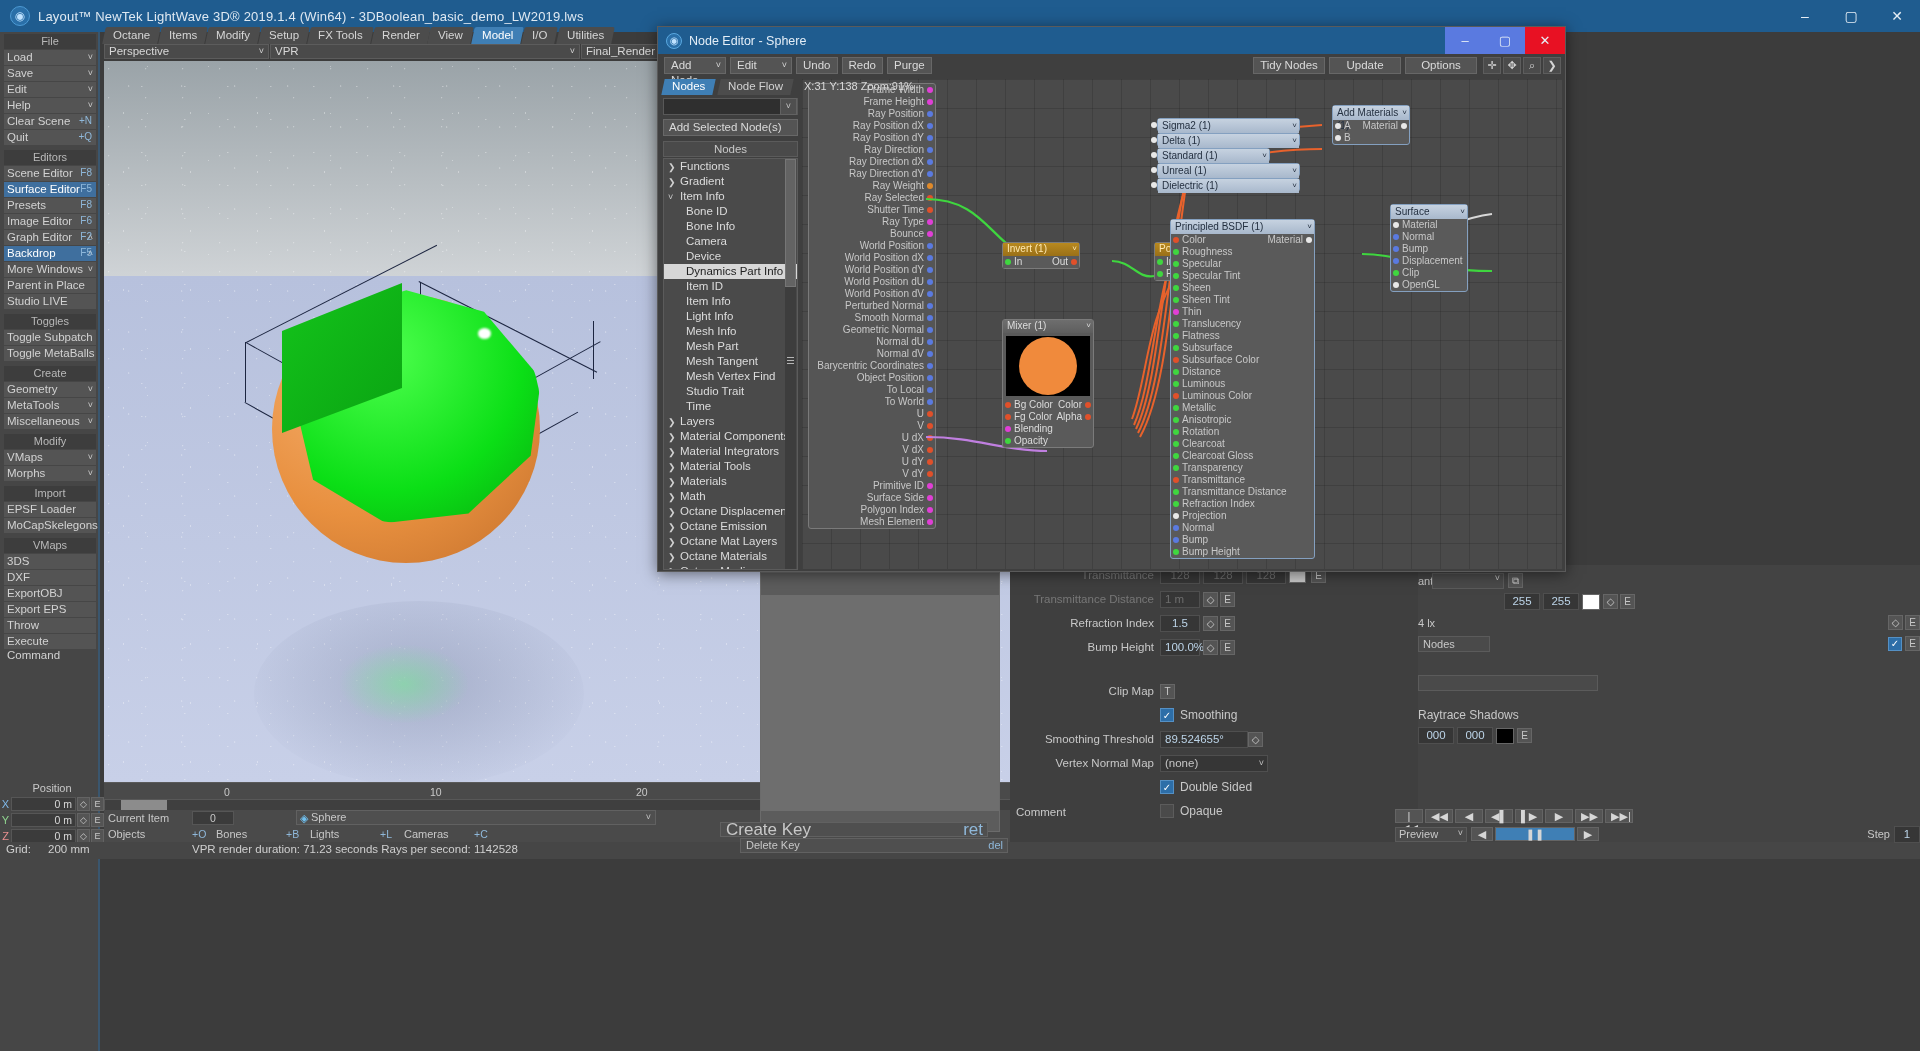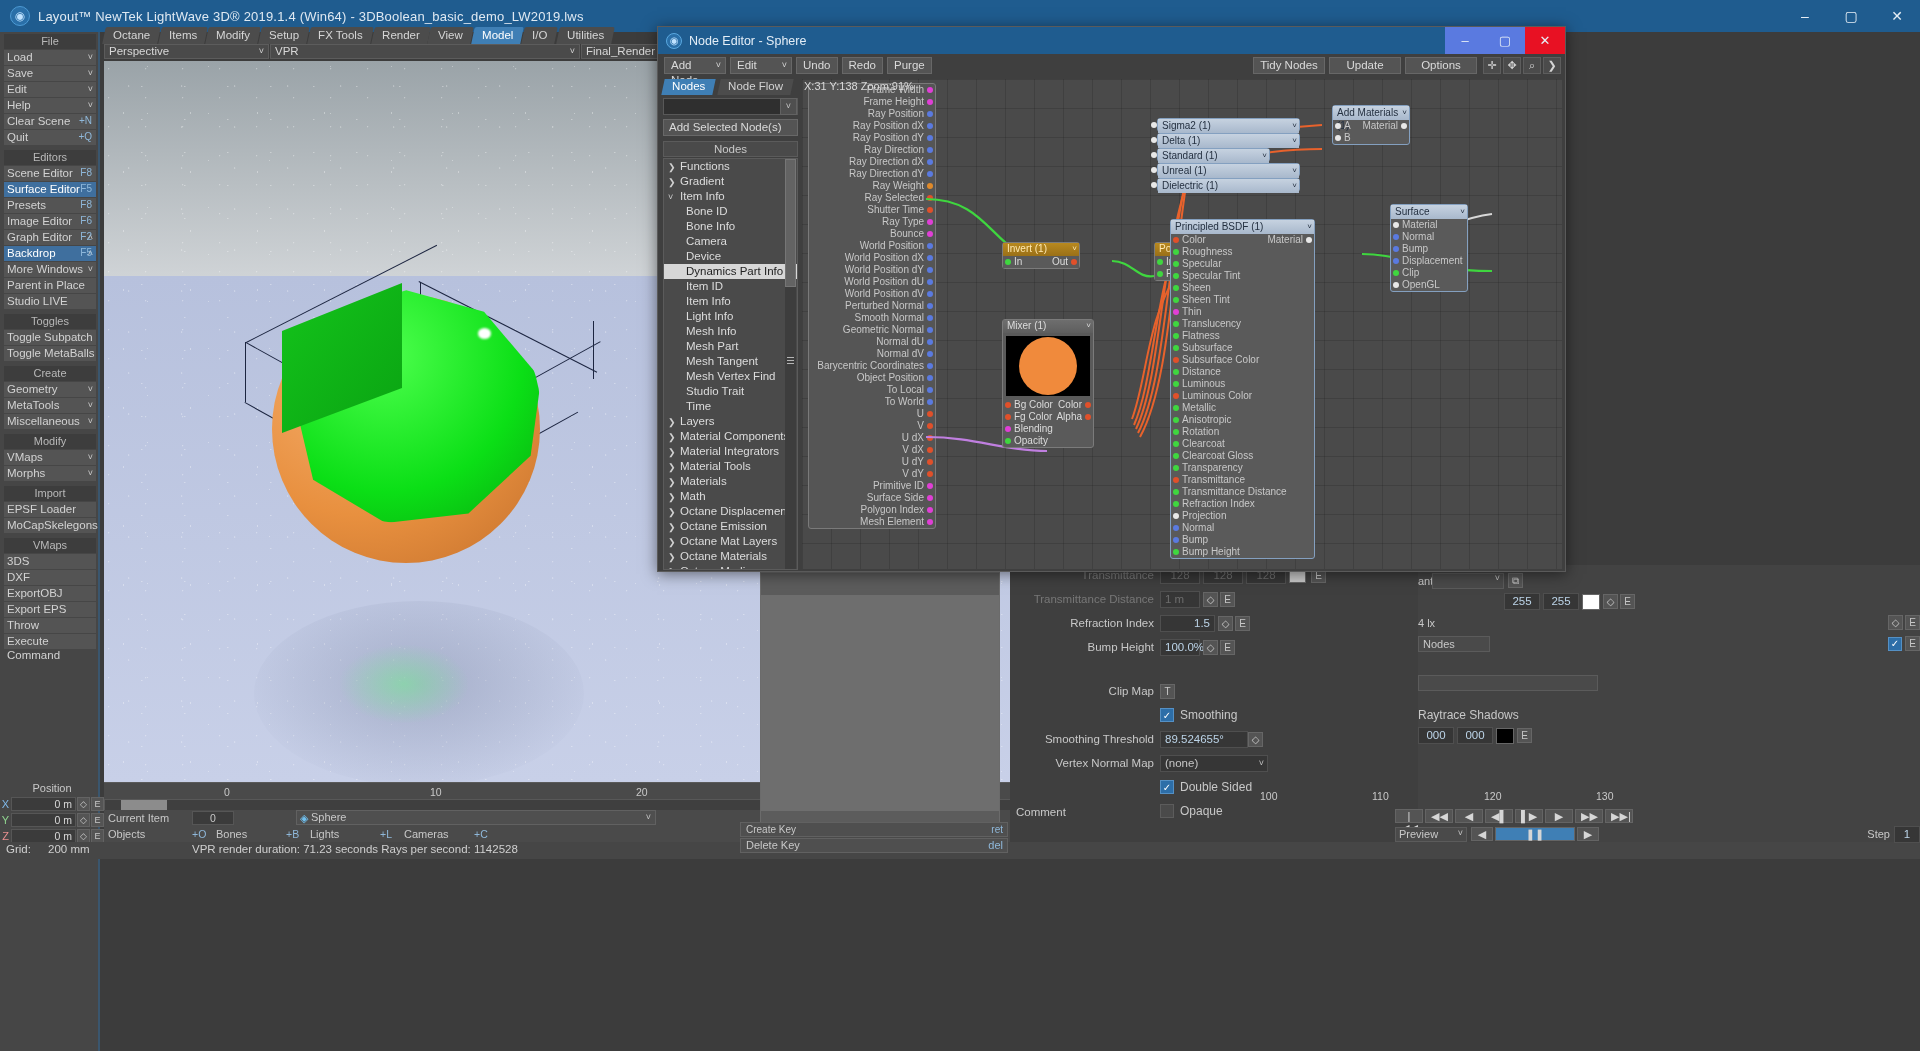--- a/index.html
+++ b/index.html
@@ -414,21 +414,21 @@
         <span class="sq" style="margin-left:2px;">E</span>
       </div>
       <div class="prop-row">
         <span class="prop-label dim">Transmittance Distance</span>
         <span class="prop-val dim" style="width:40px;text-align:left;margin-right:3px;">1 m</span>
         <span class="sq">◇</span>
         <span class="sq" style="margin-left:2px;">E</span>
       </div>
       <div class="prop-row">
         <span class="prop-label">Refraction Index</span>
-        <span class="prop-val" style="width:55px;text-align:right;margin-right:3px;">1.5</span>
+        <span class="prop-val" style="width:40px;text-align:center;margin-right:3px;">1.5</span>
         <span class="sq">◇</span>
         <span class="sq" style="margin-left:2px;">E</span>
       </div>
       <div class="prop-row">
         <span class="prop-label">Bump Height</span>
         <span class="prop-val" style="width:40px;text-align:left;margin-right:3px;">100.0%</span>
         <span class="sq">◇</span>
         <span class="sq" style="margin-left:2px;">E</span>
       </div>
       <div>
@@ -785,21 +785,21 @@
             <div class="prow"><span class="dot l b"></span><span>Normal</span></div>
             <div class="prow"><span class="dot l b"></span><span>Bump</span></div>
             <div class="prow"><span class="dot l b"></span><span>Displacement</span></div>
             <div class="prow"><span class="dot l g"></span><span>Clip</span></div>
             <div class="prow"><span class="dot l w"></span><span>OpenGL</span></div>
           </div>
       </div>
     </div>
   </div>
 <div style="position: absolute; left: 296px; top: 810px; width: 360px; height: 15px; background: rgb(79, 79, 79); border: 1px solid rgb(97, 97, 97); font-size: 11px; line-height: 13px; padding-left: 14px;"><span style="position:absolute;left:3px;top:1px;color:#6fc0f0;">◈</span><span>Sphere</span><span style="position:absolute;right:4px;top:0;font-size:9px;">˅</span></div>
-    <div style="position: absolute; left: 740px; top: 822px; width: 268px; height: 15px; background: rgb(79, 79, 79); border: 1px solid rgb(97, 97, 97); font-size: 10px; line-height: 13px; padding-left: 5px;"><span>Create Key</span><span style="float:right;padding-right:4px;color:#8fb8da;">ret</span></div>
+    <div style="position: absolute; left: 720px; top: 822px; width: 268px; height: 15px; background: rgb(79, 79, 79); border: 1px solid rgb(97, 97, 97); font-size: 17px; line-height: 13px; padding-left: 5px;"><span>Create Key</span><span style="float:right;padding-right:4px;color:#8fb8da;">ret</span></div>
     <div style="position: absolute; left: 740px; top: 838px; width: 268px; height: 15px; background: rgb(79, 79, 79); border: 1px solid rgb(97, 97, 97); font-size: 11px; line-height: 13px; padding-left: 5px;"><span>Delete Key</span><span style="float:right;padding-right:4px;color:#8fb8da;">del</span></div>
     <div style="position: absolute; left: 1395px; top: 808px; width: 525px; height: 44px;">
       <div style="display:flex;align-items:center;height:16px;">
         <span class="btn" style="width:28px;text-align:center;">|◀◀</span>
         <span class="btn" style="width:28px;text-align:center;">◀◀</span>
         <span class="btn" style="width:28px;text-align:center;">◀</span>
         <span class="btn" style="width:28px;text-align:center;">◀▌</span>
         <span class="btn" style="width:28px;text-align:center;">▌▶</span>
         <span class="btn" style="width:28px;text-align:center;">▶</span>
         <span class="btn" style="width:28px;text-align:center;">▶▶</span>
@@ -808,19 +808,13 @@
       <div style="display:flex;align-items:center;height:16px;margin-top:2px;">
         <span style="width:72px;height:15px;background:#4a4a4a;border:1px solid #5b5b5b;font-size:11px;padding-left:3px;line-height:13px;position:relative;">Preview<span style="position:absolute;right:3px;top:-1px;font-size:9px;">˅</span></span>
         <span class="btn" style="width:22px;text-align:center;margin-left:4px;">◀</span>
         <span class="btn" style="width:80px;text-align:center;background:#3f7fb5;">❚❚</span>
         <span class="btn" style="width:22px;text-align:center;">▶</span>
         <span style="flex:1;"></span>
         <span style="font-size:11px;">Step</span>
         <span class="prop-val" style="width:26px;text-align:center;margin-left:4px;">1</span>
       </div>
     </div>
-    <div style="position: absolute; left: 1240px; top: 790px; width: 680px; height: 14px;">
-      <span style="position: absolute; left: 20px; font-size: 10.5px; color: rgb(201, 201, 201);">100</span>
-      <span style="position: absolute; left: 132px; font-size: 10.5px; color: rgb(201, 201, 201);">110</span>
-      <span style="position: absolute; left: 244px; font-size: 10.5px; color: rgb(201, 201, 201);">120</span>
-      <span style="position: absolute; left: 356px; font-size: 10.5px; color: rgb(201, 201, 201);">130</span>
-    </div>
   </div>
 
 </body></html>

